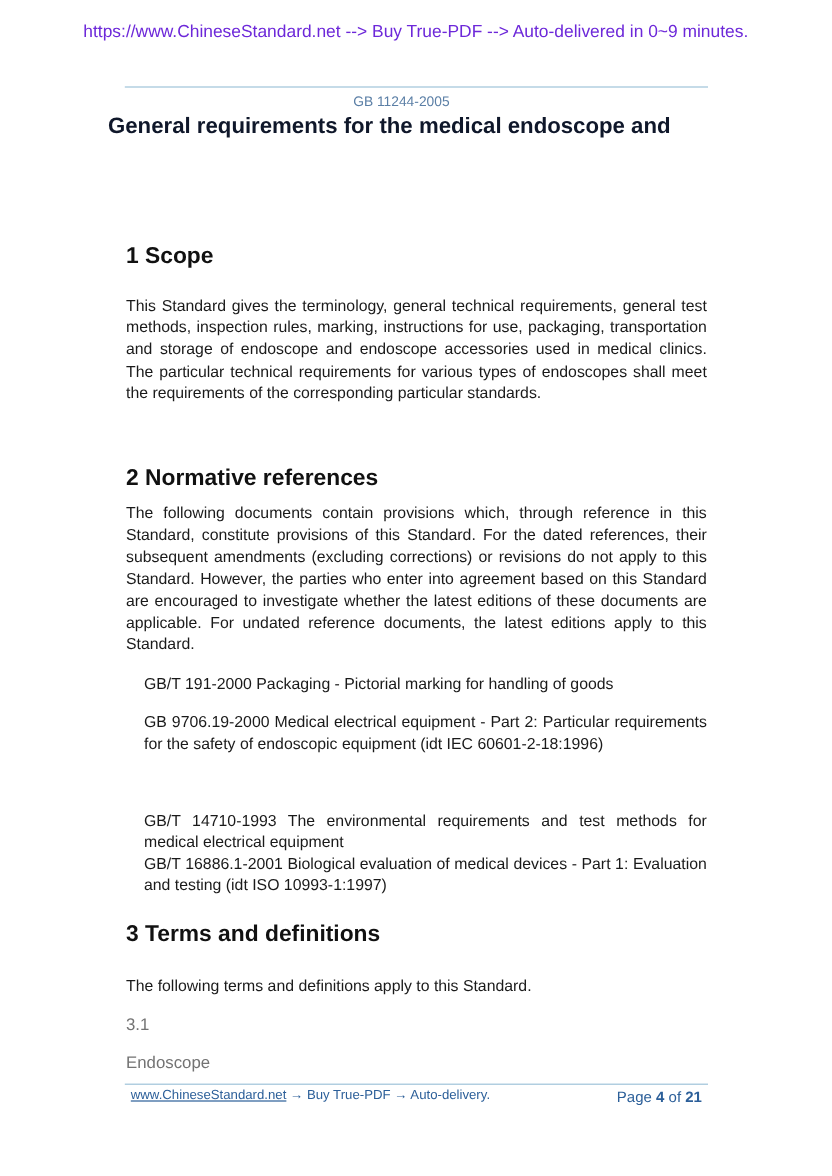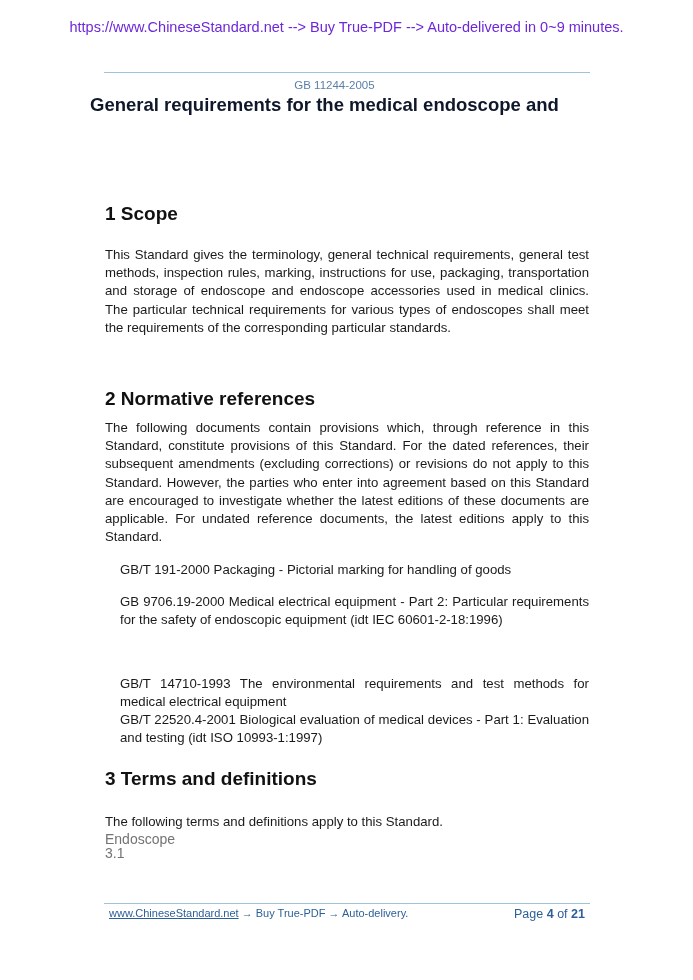--- a/index.html
+++ b/index.html
@@ -133,26 +133,26 @@
 
 <div class="section-heading" style="top:203px;">1 Scope</div>
 <div class="para" style="top:246px;">This Standard gives the terminology, general technical requirements, general test methods, inspection rules, marking, instructions for use, packaging, transportation and storage of endoscope and endoscope accessories used in medical clinics. The particular technical requirements for various types of endoscopes shall meet the requirements of the corresponding particular standards.</div>
 
 <div class="section-heading" style="top:388px;">2 Normative references</div>
 <div class="para" style="top:419px;">The following documents contain provisions which, through reference in this Standard, constitute provisions of this Standard. For the dated references, their subsequent amendments (excluding corrections) or revisions do not apply to this Standard. However, the parties who enter into agreement based on this Standard are encouraged to investigate whether the latest editions of these documents are applicable. For undated reference documents, the latest editions apply to this Standard.</div>
 
 <div class="ref-item" style="top:561px;">GB/T 191-2000 Packaging - Pictorial marking for handling of goods</div>
 <div class="ref-item" style="top:593px;">GB 9706.19-2000 Medical electrical equipment - Part 2: Particular requirements for the safety of endoscopic equipment (idt IEC 60601-2-18:1996)</div>
 <div class="ref-item" style="top:661px;margin-top:14px;">GB/T 14710-1993 The environmental requirements and test methods for medical electrical equipment</div>
-<div class="ref-item" style="top:711px;">GB/T 22520.4-2001 Biological evaluation of medical devices - Part 1: Evaluation and testing (idt ISO 10993-1:1997)</div>
+<div class="ref-item" style="top:711px;">GB/T 16886.1-2001 Biological evaluation of medical devices - Part 1: Evaluation and testing (idt ISO 10993-1:1997)</div>
 
 <div class="section-heading" style="top:768px;">3 Terms and definitions</div>
 <div class="para" style="top:813px;">The following terms and definitions apply to this Standard.</div>
 <div class="sub-heading" style="top:845px;">3.1</div>
-<div class="sub-heading" style="top:831px;">Endoscope</div>
+<div class="sub-heading" style="top:877px;">Endoscope</div>
 
 <div class="footer-rule"></div>
 <div class="footer-left">
   <span class="footer-link">www.ChineseStandard.net</span><span> → Buy True-PDF → Auto-delivery.</span>
 </div>
 <div class="footer-right">
   <span>Page</span>
   <b>4</b>
   <span>of</span>
   <b>21</b>

